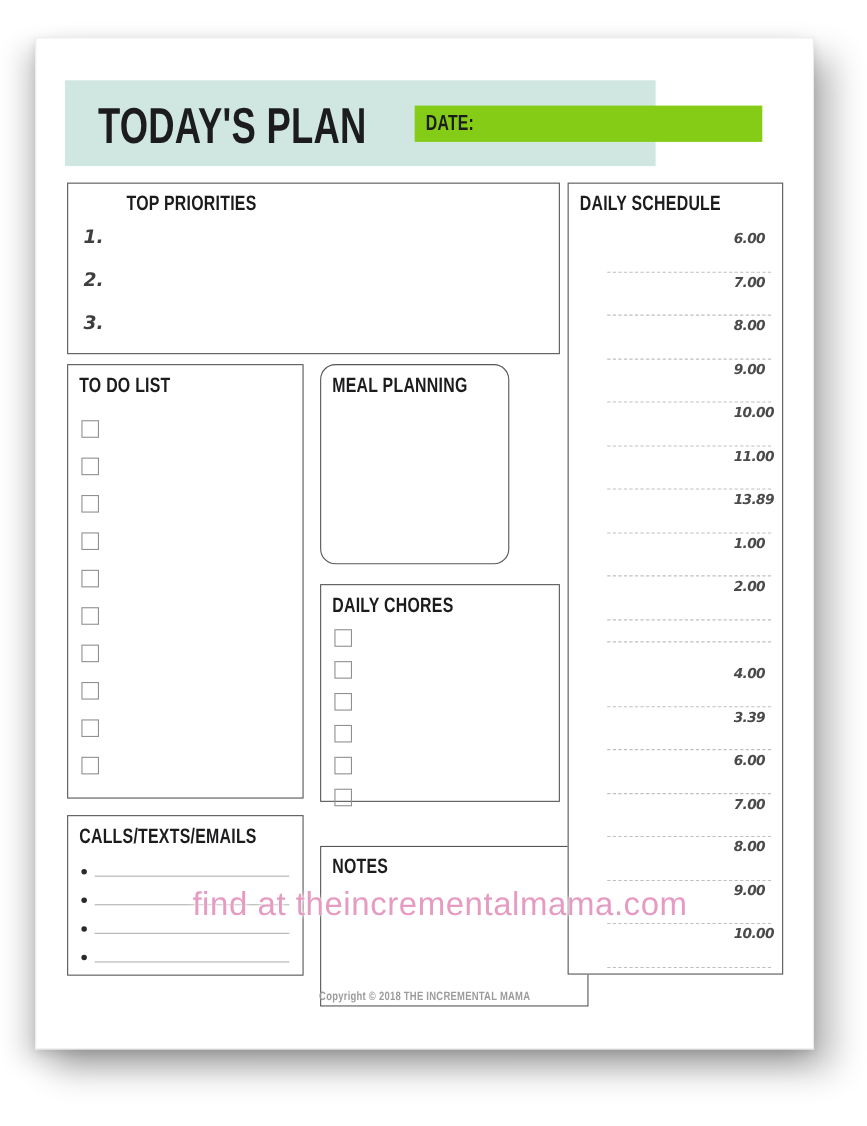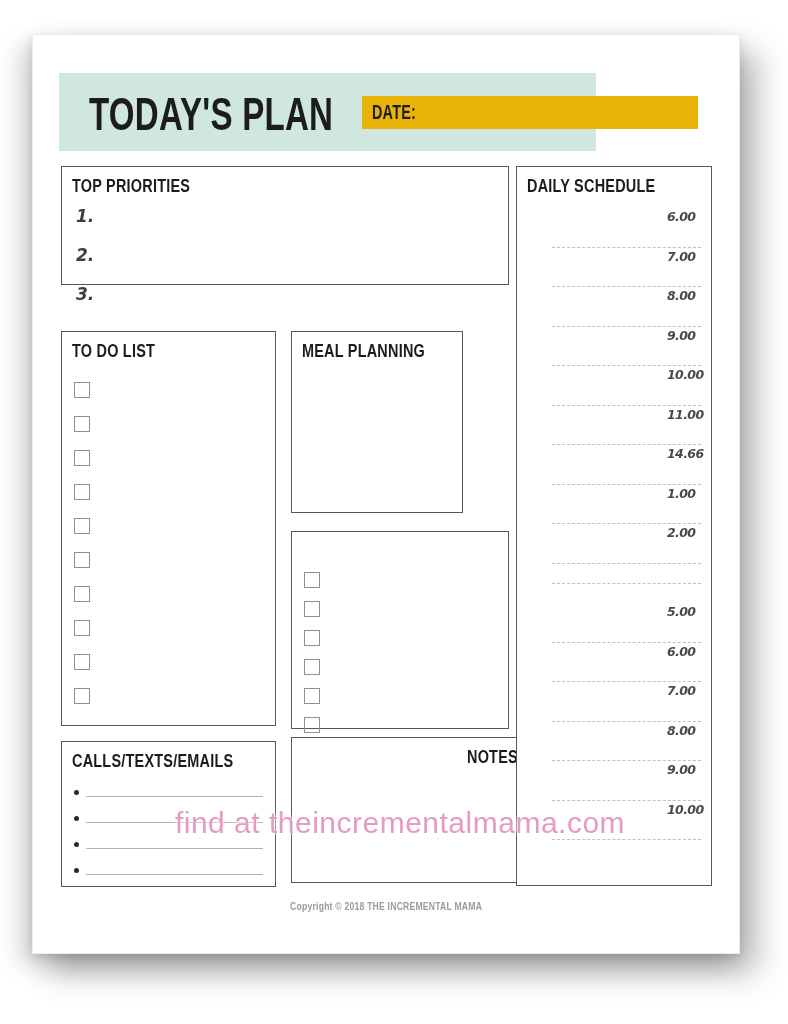--- a/index.html
+++ b/index.html
@@ -5,32 +5,32 @@
   html,body{margin:0;padding:0;width:788px;height:1024px;background:#ffffff;overflow:hidden;
     font-family:"Liberation Sans", sans-serif;}
   .paper{position:absolute;left:32px;top:34px;width:706px;height:918px;background:#fff;
     border:1px solid #ececec;
     box-shadow:16px 18px 30px rgba(0,0,0,0.30), -12px 10px 22px rgba(0,0,0,0.16), 0 3px 8px rgba(0,0,0,0.10);}
   .condensed{display:inline-block;transform:scaleX(0.72);transform-origin:0 55%;font-weight:700;
     letter-spacing:0.3px;color:#1c1c1e;white-space:nowrap;}
   
   .mint{position:absolute;left:26px;top:38px;width:537px;height:78px;background:#cfe6e1;}
   .big-title{position:absolute;left:30px;top:14px;font-size:46px;}
-  .date-box{position:absolute;left:303px;top:23px;width:316px;height:33px;background:#eab308;padding-left:20px;}
+  .date-box{position:absolute;left:318px;top:23px;width:316px;height:33px;background:#84cc16;}
   .date-label{position:absolute;left:10px;top:5px;font-size:20px;}
   
   .box{position:absolute;border:1.5px solid #565656;background:#fff;box-sizing:border-box;}
   .box h2{margin:8px 0 0 10px;font-size:19px;font-weight:700;}
   .box h2 span{transform:scaleX(0.76);}
-  #priorities{left:28px;top:131px;width:448px;height:119px;}
+  #priorities{left:28px;top:131px;width:448px;height:156px;padding-left:43px;}
   #todo{left:28px;top:296px;width:215px;height:395px;}
-  #meal{left:258px;top:296px;width:172px;height:182px;}
+  #meal{left:258px;top:296px;width:172px;height:182px;border-radius:14px;}
   #chores{left:258px;top:496px;width:218px;height:198px;}
   #calls{left:28px;top:706px;width:215px;height:146px;}
-  #notes{left:258px;top:702px;width:244px;height:146px;text-align:right;}
+  #notes{left:258px;top:734px;width:244px;height:146px;}
   #schedule{left:483px;top:131px;width:196px;height:720px;}
   
   .plist{position:absolute;left:14px;top:30px;}
   .pnum{font-family:"DejaVu Sans", sans-serif;font-style:italic;font-weight:600;font-size:17px;
     color:#3f3f3f;line-height:39px;}
   
   .cbcol{position:absolute;left:12px;display:flex;flex-direction:column;}
   #todo .cbcol{top:50px;gap:18px;}
   #chores .cbcol{top:40px;gap:13px;}
   .cb{width:14px;height:14px;border:1.5px solid #909090;background:transparent;}
@@ -91,20 +91,21 @@
         <div class="cb"></div>
         <div class="cb"></div>
       </div>
   </section>
 
   <section class="box" id="meal">
     <h2><span class="condensed">MEAL PLANNING</span></h2>
   </section>
 
   <section class="box" id="chores">
+    <h2><span class="condensed">DAILY CHORES</span></h2>
     <div class="cbcol">
         <div class="cb"></div>
         <div class="cb"></div>
         <div class="cb"></div>
         <div class="cb"></div>
         <div class="cb"></div>
         <div class="cb"></div>
       </div>
   </section>
 
@@ -186,21 +187,21 @@
           <div class="shr">
             <span class="stime">11.00</span>
             <span class="sline"></span>
           </div>
           <div class="shalf">
             <span class="sline"></span>
           </div>
         </div>
         <div class="srow">
           <div class="shr">
-            <span class="stime">14.66</span>
+            <span class="stime">13.89</span>
             <span class="sline"></span>
           </div>
           <div class="shalf">
             <span class="sline"></span>
           </div>
         </div>
         <div class="srow">
           <div class="shr">
             <span class="stime">1.00</span>
             <span class="sline"></span>
@@ -218,21 +219,30 @@
             <span class="sline"></span>
           </div>
         </div>
         <div class="srow">
           <div class="shalf">
             <span class="sline"></span>
           </div>
         </div>
         <div class="srow">
           <div class="shr">
-            <span class="stime">5.00</span>
+            <span class="stime">4.00</span>
+            <span class="sline"></span>
+          </div>
+          <div class="shalf">
+            <span class="sline"></span>
+          </div>
+        </div>
+        <div class="srow">
+          <div class="shr">
+            <span class="stime">3.39</span>
             <span class="sline"></span>
           </div>
           <div class="shalf">
             <span class="sline"></span>
           </div>
         </div>
         <div class="srow">
           <div class="shr">
             <span class="stime">6.00</span>
             <span class="sline"></span>

